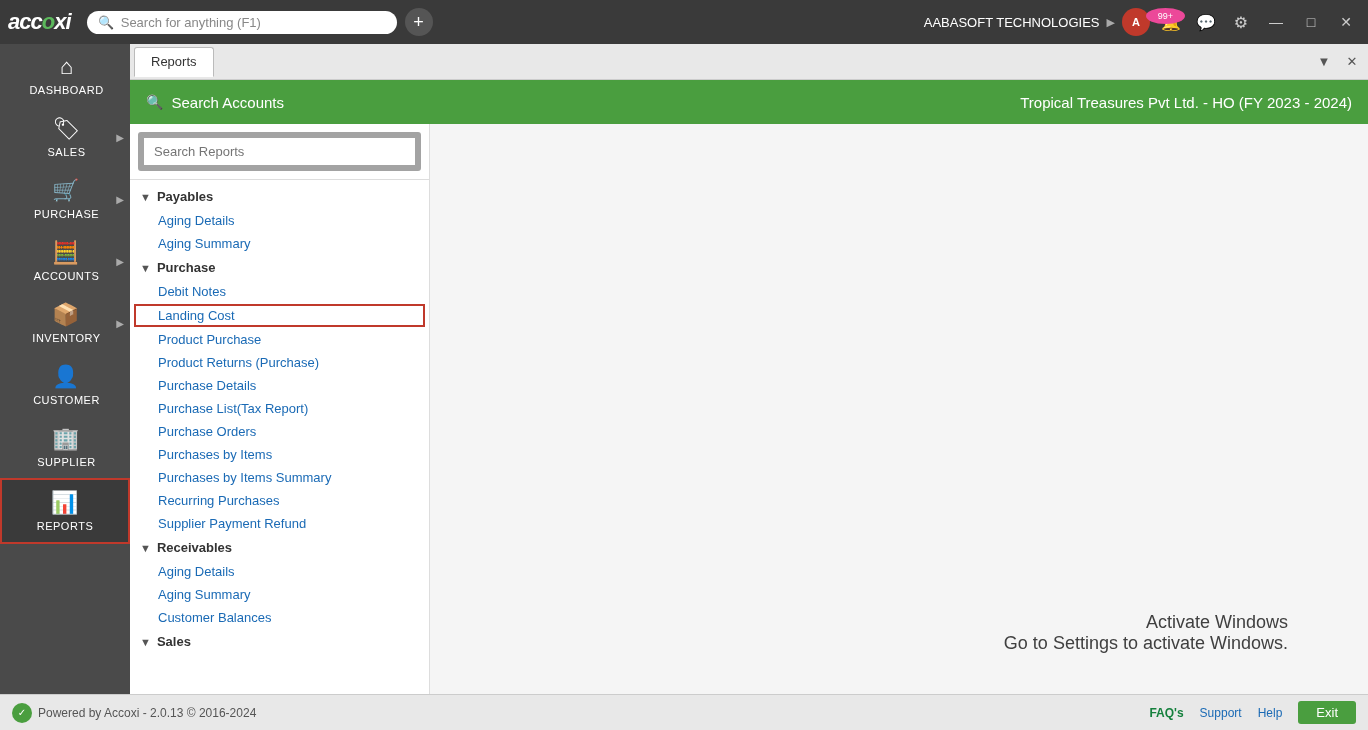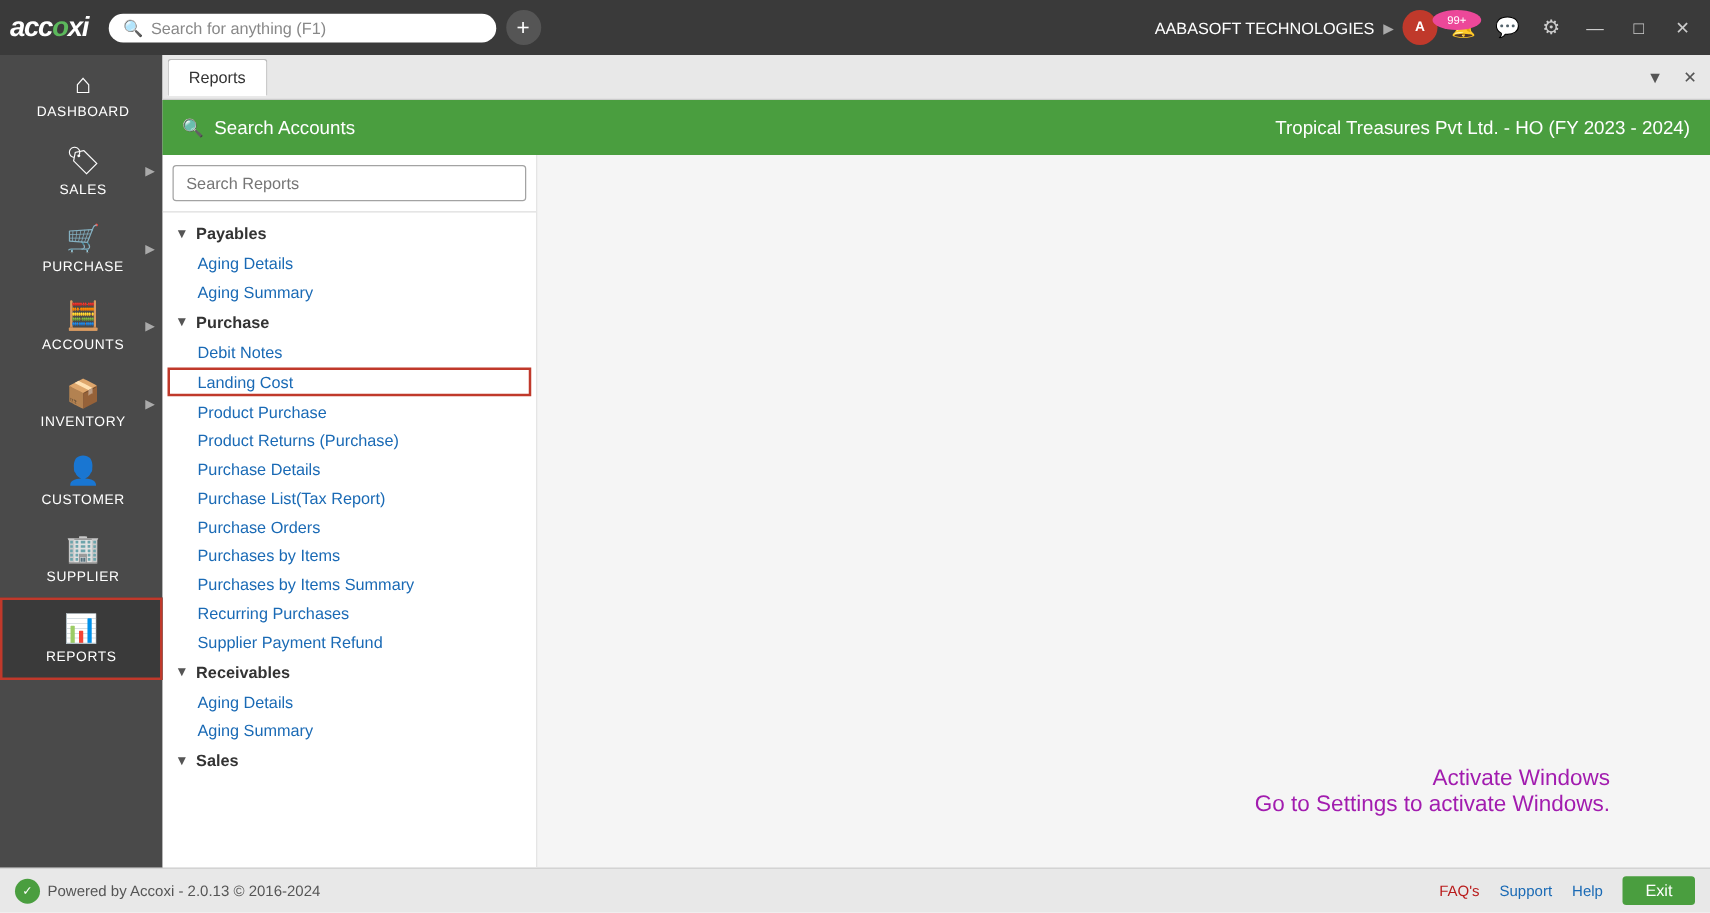--- a/index.html
+++ b/index.html
@@ -200,21 +200,21 @@
       flex-direction: column;
       overflow: hidden;
     }
     .reports-search {
       padding: 8px;
       border-bottom: 1px solid #ddd;
     }
     .reports-search input {
       width: 100%;
       padding: 6px 10px;
-      border: 1px solid #a3a3a3;
+      border: 6px solid #a3a3a3;
       border-radius: 3px;
       font-size: 13px;
       outline: none;
     }
     .reports-tree {
       flex: 1;
       overflow-y: auto;
       padding: 4px 0;
     }
     .tree-category {
@@ -249,21 +249,21 @@
     
     .preview-area {
       flex: 1;
       background: #f5f5f5;
       position: relative;
     }
     .watermark {
       position: absolute;
       bottom: 40px;
       right: 80px;
-      color: #a21caf;
+      color: #404040;
       font-size: 18px;
       text-align: right;
     }
 
     
     .footer {
       height: 36px;
       background: #e8e8e8;
       border-top: 1px solid #ccc;
       display: flex;
@@ -416,20 +416,21 @@
           <div class="tree-item">Purchases by Items Summary</div>
           <div class="tree-item">Recurring Purchases</div>
           <div class="tree-item">Supplier Payment Refund</div>
 
           <div class="tree-category">
             <span class="arrow">▼</span>
             <span>Receivables</span>
           </div>
           <div class="tree-item">Aging Details</div>
           <div class="tree-item">Aging Summary</div>
+          <div class="tree-item">Customer Balances</div>
 
           <div class="tree-category">
             <span class="arrow">▼</span>
             <span>Sales</span>
           </div>
 
         </div>
       </div>
 
       <div class="preview-area">
@@ -441,18 +442,18 @@
     </div>
   </div>
 </div>
 
 <div class="footer">
   <div class="footer-logo">
     <div class="footer-logo-icon">✓</div>
     <span>Powered by Accoxi - 2.0.13 © 2016-2024</span>
   </div>
   <div class="footer-right">
-    <a href="#" style="color:#b91c1c; text-decoration:none;">FAQ's</a>
+    <a href="#" style="color:#15803d; text-decoration:none;font-weight:bold;">FAQ's</a>
     <a href="#" style="color:#1a6ab5; text-decoration:none;">Support</a>
     <a href="#" style="color:#1a6ab5; text-decoration:none;">Help</a>
     <button class="exit-btn">Exit</button>
   </div>
 </div>
 
 </body></html>

